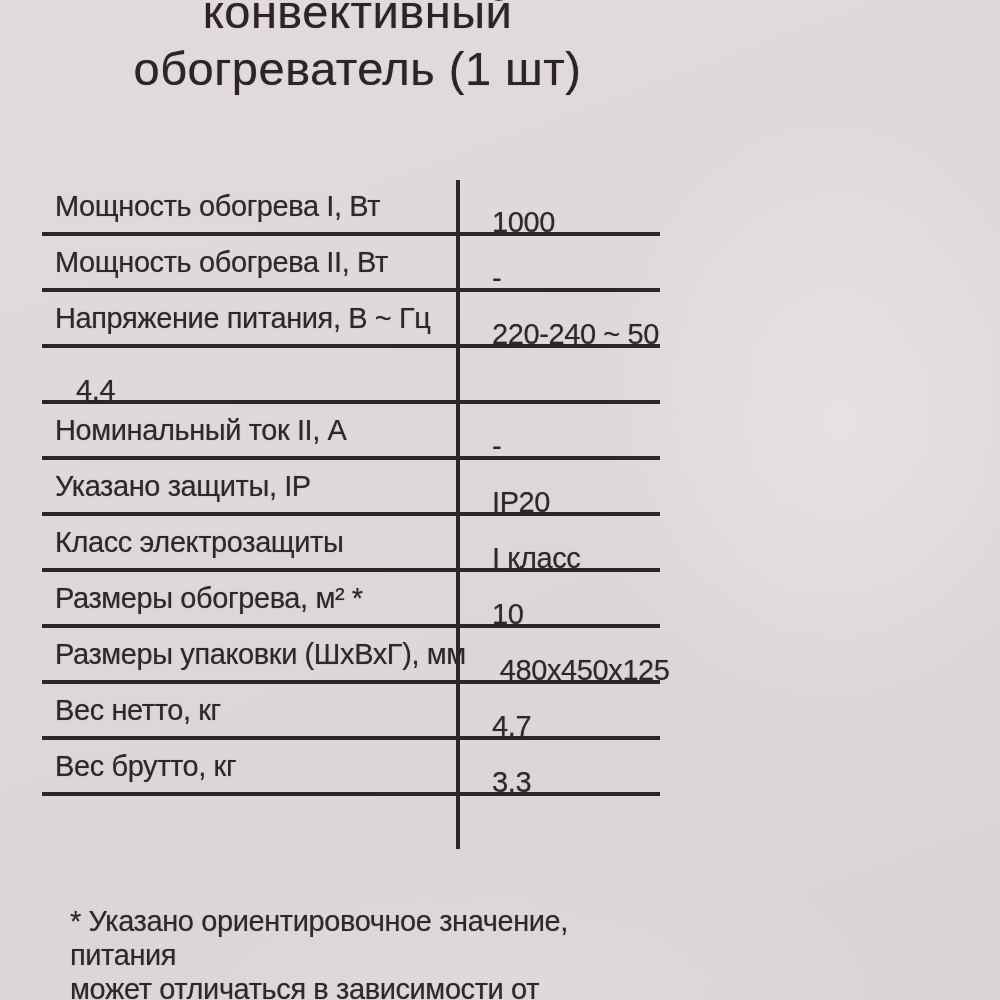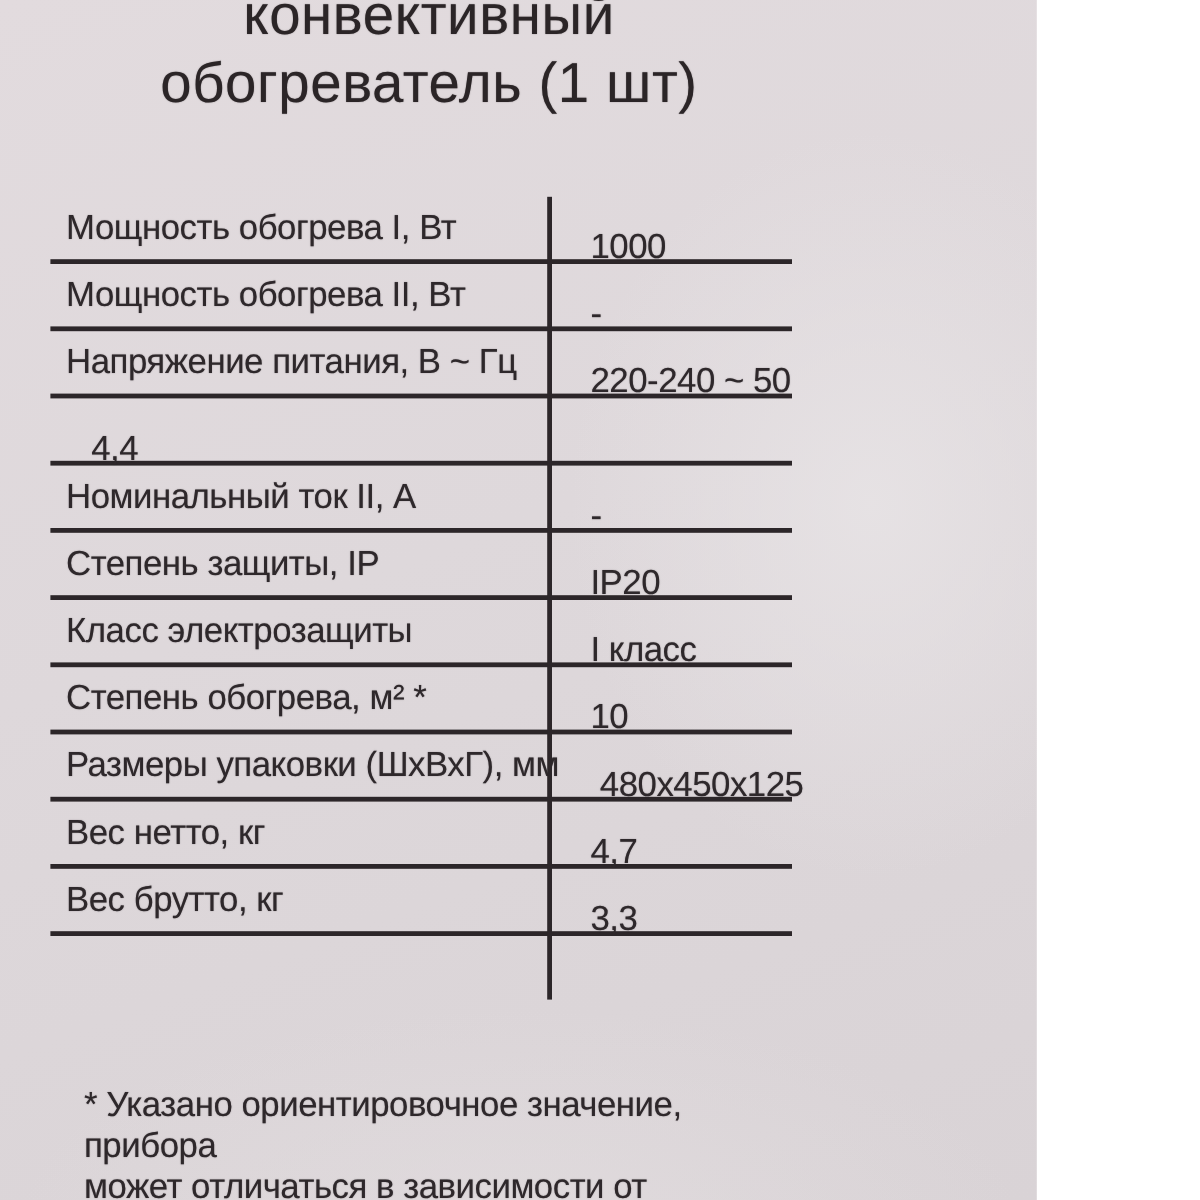--- a/index.html
+++ b/index.html
@@ -1,21 +1,21 @@
 <!DOCTYPE html>
 <html><head>
 <meta charset="utf-8">
 <style>
   html, body {
     margin: 0;
     padding: 0;
   }
   .stage {
     position: relative;
-    width: 864px;
+    width: 1000px;
     height: 1000px;
     overflow: hidden;
     font-family: "Liberation Sans", "DejaVu Sans", sans-serif;
     color: #2e282b;
     background:
       radial-gradient(ellipse 420px 520px at 84% 42%, rgba(231,227,229,0.9) 0%, rgba(231,227,229,0) 60%),
       radial-gradient(ellipse 700px 300px at 50% 102%, rgba(226,221,223,0.7) 0%, rgba(226,221,223,0) 60%),
       linear-gradient(160deg, #e2dbde 0%, #ded8db 45%, #d9d3d6 100%);
   }
   .title {
@@ -26,21 +26,21 @@
     text-align: center;
     font-size: 47px;
     line-height: 57px;
     letter-spacing: 0.5px;
     color: #2b2527;
     text-shadow: 0 0 1px rgba(43,37,39,0.55);
   }
   .spec-table {
     position: absolute;
     left: 42px;
-    top: 164px;
+    top: 180px;
     width: 618px;
   }
   .spec-row {
     display: flex;
     align-items: center;
     height: 56px;
     box-sizing: border-box;
     border-bottom: 4px solid #2c2629;
     font-size: 29px;
     letter-spacing: -0.4px;
@@ -104,45 +104,45 @@
       <div class="spec-value">220-240 ~ 50</div>
     </div>
     <div class="spec-row">
       <div class="spec-value">4,4</div>
     </div>
     <div class="spec-row">
       <div class="spec-label">Номинальный ток II, А</div>
       <div class="spec-value">-</div>
     </div>
     <div class="spec-row">
-      <div class="spec-label">Степень защиты, IP</div>
+      <div class="spec-label">Указано защиты, IP</div>
       <div class="spec-value">IP20</div>
     </div>
     <div class="spec-row">
       <div class="spec-label">Класс электрозащиты</div>
       <div class="spec-value">I класс</div>
     </div>
     <div class="spec-row">
-      <div class="spec-label">Степень обогрева, м² *</div>
+      <div class="spec-label">Размеры обогрева, м² *</div>
       <div class="spec-value">10</div>
     </div>
     <div class="spec-row">
       <div class="spec-label">Размеры упаковки (ШхВхГ), мм</div>
       <div class="spec-value">480х450х125</div>
     </div>
     <div class="spec-row">
       <div class="spec-label">Вес нетто, кг</div>
       <div class="spec-value">4,7</div>
     </div>
     <div class="spec-row">
       <div class="spec-label">Вес брутто, кг</div>
       <div class="spec-value">3,3</div>
     </div>
     <div class="vline"></div>
   </div>
 
   <div class="footnote">
-    <div>* Указано ориентировочное значение, прибора</div>
+    <div>* Указано ориентировочное значение, питания</div>
     <div>может отличаться в зависимости от реальных</div>
 
   </div>
 
 </div>
 
 </body></html>

